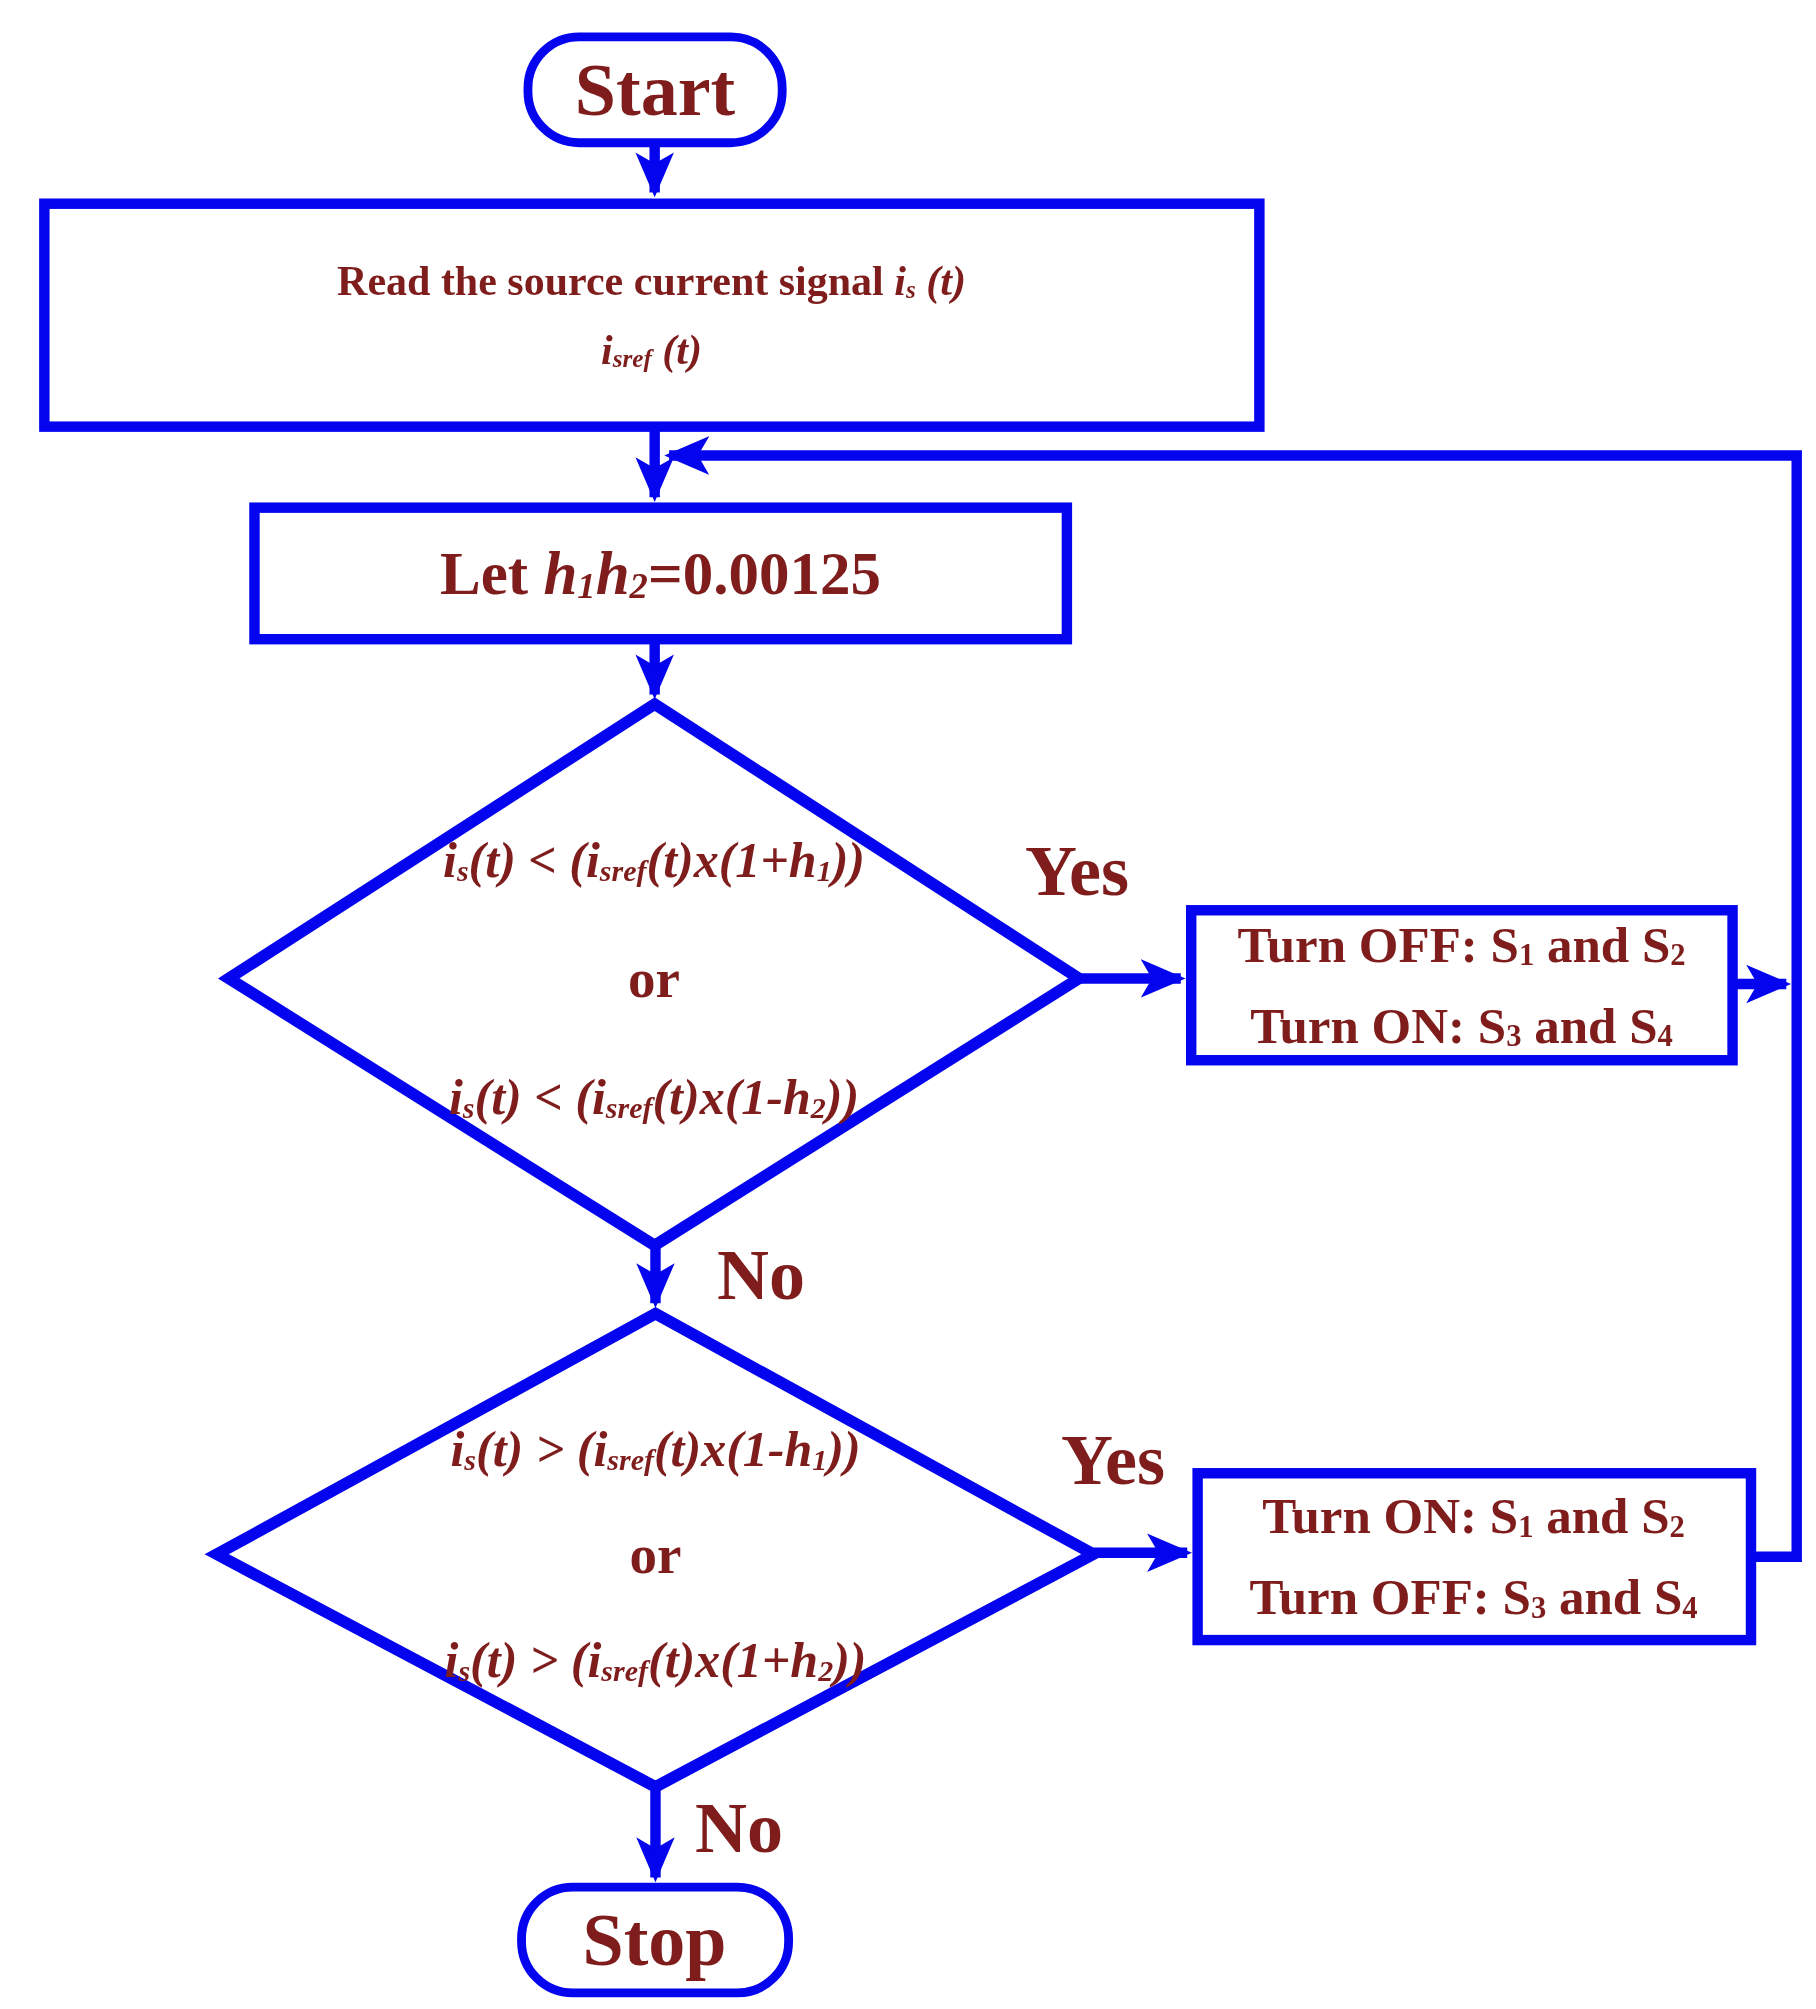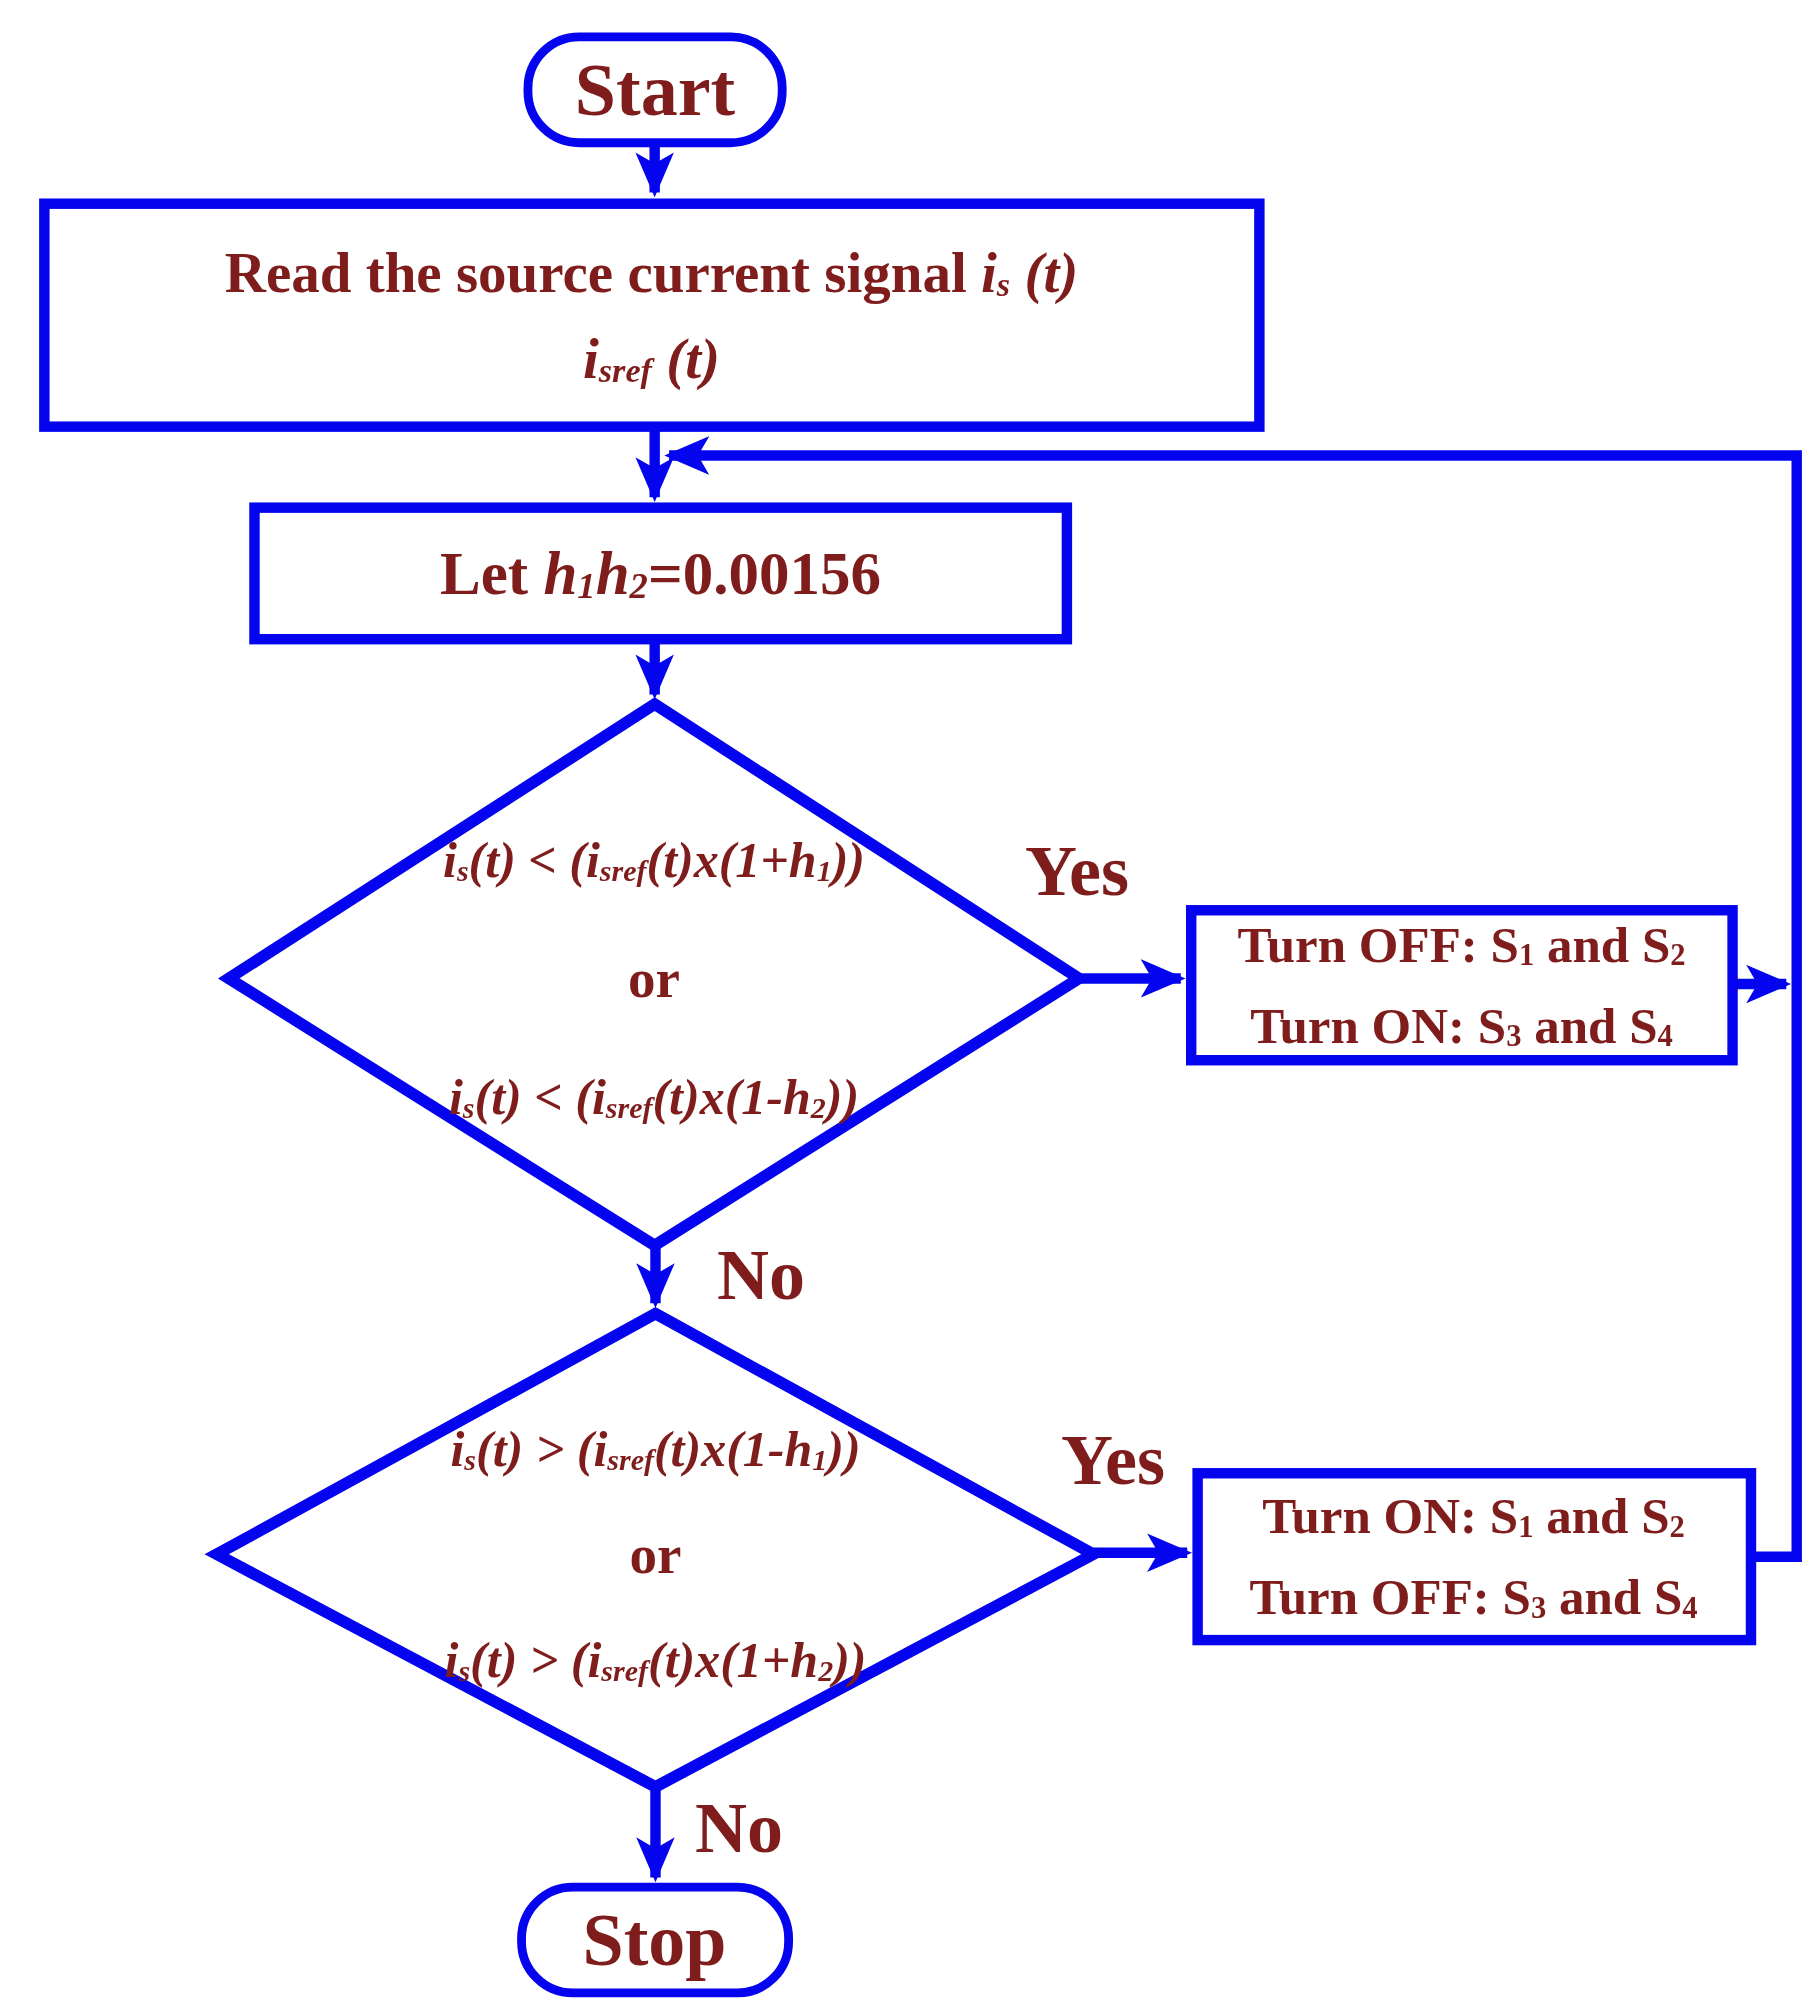--- a/index.html
+++ b/index.html
@@ -20,21 +20,21 @@
 
   .node{
     position:absolute;
     display:flex;flex-direction:column;
     align-items:center;justify-content:center;
     text-align:center;font-weight:700;
   }
   .node .row{display:flex;align-items:baseline;justify-content:center;}
   .node span{white-space:pre;}
   .terminal{font-size:74px;}
-  .readtext{font-size:57px;gap:21px;}
+  .readtext{font-size:42px;gap:21px;}
   .inittext{font-size:61px;}
   .dtext{font-size:50px;}
   .d1text{gap:58px;}
   .d2text{gap:45px;}
   .dtext .fline{font-style:italic;}
   .dtext .or{font-size:55px;font-style:normal;}
   .actiontext{font-size:51px;gap:23px;}
   .branch{font-size:72px;}
   .it{font-style:italic;}
   .sb{font-size:0.6em;position:relative;top:0.12em;}
@@ -93,21 +93,21 @@
     </div>
   </div>
 
   <div class="node inittext" style="left:254px;top:508px;width:813px;height:132px;text-align:right;">
     <div class="row">
       <span>Let </span>
         <span class="it">h</span>
         <span class="it sb">1</span>
         <span class="it">h</span>
         <span class="it sb">2</span>
-        <span>=0.00156</span>
+        <span>=0.00125</span>
     </div>
   </div>
 
   <div class="node dtext d1text" style="left:229px;top:722px;width:850px;height:513px;">
     <div class="row fline">
       <span>i</span>
         <span class="sb">s</span>
         <span>(t) &lt; (</span>
         <span>i</span>
         <span class="sb">sref</span>

